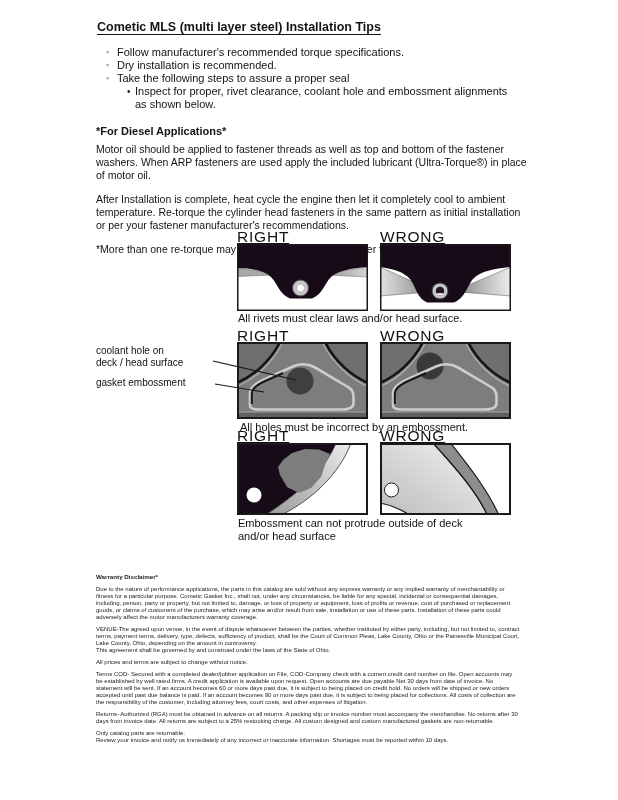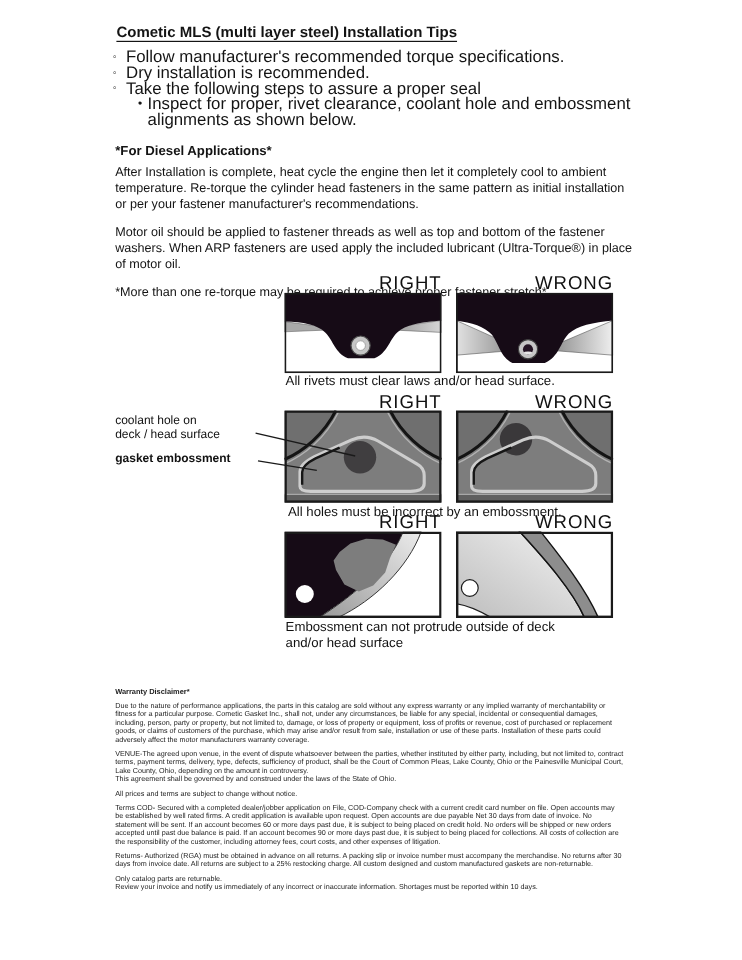--- a/index.html
+++ b/index.html
@@ -3,31 +3,31 @@
 <meta charset="utf-8">
 <style>
   html,body{margin:0;padding:0;background:#ffffff;}
   .page{position:relative;width:618px;height:747px;background:#fff;overflow:hidden;
         font-family:"Liberation Sans", sans-serif;color:#141414;}
 
   
   .main-text{position:absolute;left:96px;top:20px;width:436px;}
   .doc-title{font-size:12.5px;font-weight:bold;margin:0 0 7px 1px;
              text-decoration:underline;text-decoration-thickness:1.3px;text-underline-offset:2.5px;}
-  .tips{list-style:none;margin:0;padding:0;font-size:14px;line-height:13px;}
+  .tips{list-style:none;margin:12px;padding:0;font-size:11px;line-height:13px;}
   .tips li{position:relative;padding-left:9px;}
   .tips li.lvl1::before{content:"◦";position:absolute;left:-2px;top:0;font-size:9px;}
   .tips li.lvl2{padding-left:27px;}
   .tips li.lvl2::before{content:"•";position:absolute;left:19px;top:0;font-size:10px;}
   .diesel-head{font-size:11px;font-weight:bold;margin:14px 0 6px 0;}
   .para{font-size:10.5px;line-height:13px;margin:0 0 11px 0;}
 
   
-  .dg-label{position:absolute;width:131px;text-align:right;font-size:15.5px;
-            letter-spacing:0.8px;color:#111;}
+  .dg-label{position:absolute;width:131px;text-align:left;font-size:15.5px;
+            letter-spacing:0.8px;color:#111;text-decoration:underline;}
   .panel{position:absolute;display:block;}
   .caption{position:absolute;font-size:11px;line-height:12.5px;color:#111;}
   .anno{position:absolute;font-size:10px;line-height:11.5px;text-align:left;color:#111;}
   .leader-overlay{position:absolute;left:115px;top:343px;width:200px;height:60px;z-index:5;}
 
   
   .disclaimer{position:absolute;left:96px;top:573px;width:424px;font-size:6px;line-height:7px;color:#1c1c1c;}
   .disclaimer h2{font-size:6.2px;font-weight:bold;margin:0 0 6px 0;}
   .disclaimer p{margin:0 0 5px 0;}
   .disclaimer p.tight{margin:0;}
@@ -42,22 +42,22 @@
 
   <div class="main-text">
     <h1 class="doc-title">Cometic MLS (multi layer steel) Installation Tips</h1>
     <ul class="tips">
       <li class="lvl1">Follow manufacturer's recommended torque specifications.</li>
       <li class="lvl1">Dry installation is recommended.</li>
       <li class="lvl1">Take the following steps to assure a proper seal</li>
       <li class="lvl2">Inspect for proper, rivet clearance, coolant hole and embossment alignments as shown below.</li>
     </ul>
     <h2 class="diesel-head">*For Diesel Applications*</h2>
+    <p class="para">Motor oil should be applied to fastener threads as well as top and bottom of the fastener washers. When ARP fasteners are used apply the included lubricant (Ultra-Torque®) in place of motor oil.</p>
     <p class="para">After Installation is complete, heat cycle the engine then let it completely cool to ambient temperature. Re-torque the cylinder head fasteners in the same pattern as initial installation or per your fastener manufacturer's recommendations.</p>
-    <p class="para">Motor oil should be applied to fastener threads as well as top and bottom of the fastener washers. When ARP fasteners are used apply the included lubricant (Ultra-Torque®) in place of motor oil.</p>
     <p class="para">*More than one re-torque may be required to achieve proper fastener stretch*</p>
   </div>
 
   <div class="dg-label" style="left:237px;top:228px;">RIGHT</div>
   <div class="dg-label" style="left:380px;top:228px;">WRONG</div>
 
   <svg class="panel" style="left:237px;top:244px;" width="131" height="67" viewBox="0 0 131 67">
     <defs>
       <linearGradient id="g1r" x1="0" y1="0" x2="1" y2="0">
         <stop offset="0" stop-color="#8a8a8a"></stop>
@@ -96,21 +96,21 @@
 
   <div class="caption" style="left:238px;top:312px;">All rivets must clear laws and/or head surface.</div>
 
   <div class="dg-label" style="left:237px;top:327px;">RIGHT</div>
   <div class="dg-label" style="left:380px;top:327px;">WRONG</div>
 
   <div class="anno" style="left:96px;top:345px;width:116px;">
     <div>coolant hole on</div>
     <div>deck / head surface</div>
   </div>
-  <div class="anno" style="left:96px;top:377px;width:118px;font-weight:bold;">gasket embossment</div>
+  <div class="anno" style="left:96px;top:377px;width:118px;">gasket embossment</div>
 
   <svg class="panel" style="left:237px;top:342px;" width="131" height="77" viewBox="0 0 131 77">
     <rect width="131" height="77" fill="#7d7d7d"></rect>
     <rect x="0" y="70" width="131" height="7" fill="#606060"></rect>
     <line x1="0" y1="70" x2="131" y2="70" stroke="#a8a8a8" stroke-width="1"></line>
     <path d="M0,41 C16,34 33,20 43,0 L0,0 Z" fill="#6f6f6f"></path>
     <path d="M0,41 C16,34 33,20 43,0" stroke="#141414" stroke-width="2.6" fill="none"></path>
     <path d="M0,44.5 C17,37.5 34.5,22.5 45,1.5" stroke="#b2b2b2" stroke-width="1.1" fill="none"></path>
     <path d="M131,41 C115,34 98,20 88,0 L131,0 Z" fill="#6f6f6f"></path>
     <path d="M131,41 C115,34 98,20 88,0" stroke="#141414" stroke-width="2.6" fill="none"></path>

